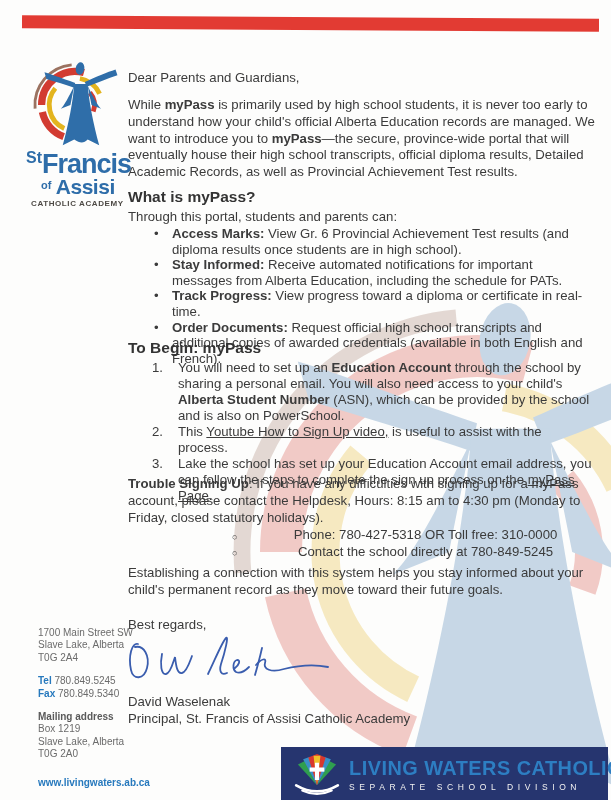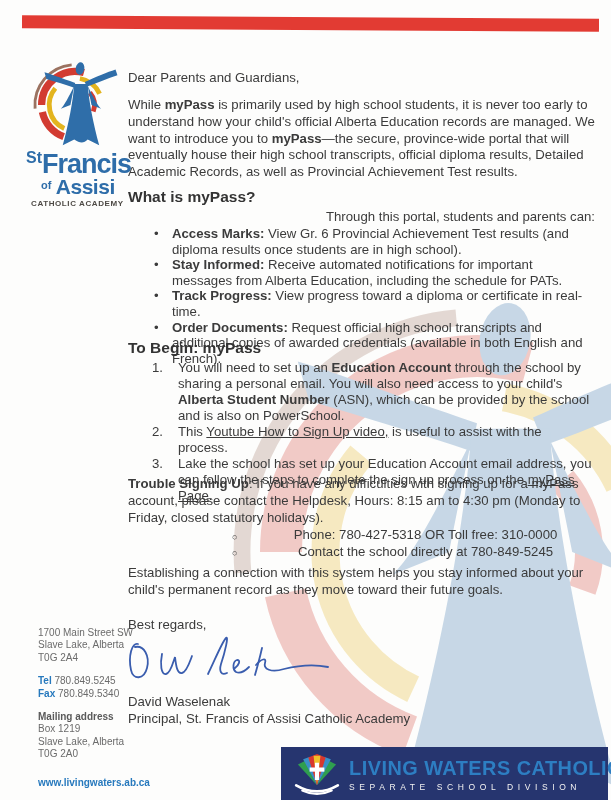--- a/index.html
+++ b/index.html
@@ -97,21 +97,21 @@
     <div class="logo-l3">CATHOLIC ACADEMY</div>
   </div>
 
   <div class="abs content">
 
     <p class="blk" style="top:0;">Dear Parents and Guardians,</p>
 
     <p class="blk" style="top:27px;"><span>While </span><span class="b">myPass</span><span> is primarily used by high school students, it is never too early to understand how your child's official Alberta Education records are managed. We want to introduce you to </span><span class="b">myPass</span><span>—the secure, province-wide portal that will eventually house their high school transcripts, official diploma results, Detailed Academic Records, as well as Provincial Achievement Test results.</span></p>
 
     <div class="blk h2" style="top:119px;">What is myPass?</div>
-    <p class="blk" style="top:139px;text-align:right;">Through this portal, students and parents can:</p>
+    <p class="blk" style="top:139px;">Through this portal, students and parents can:</p>
 
     <div class="blk bullets" style="top:156px;">
       <div><span class="b">Access Marks:</span><span> View Gr. 6 Provincial Achievement Test results (and diploma results once students are in high school).</span></div>
       <div><span class="b">Stay Informed:</span><span> Receive automated notifications for important messages from Alberta Education, including the schedule for PATs.</span></div>
       <div><span class="b">Track Progress:</span><span> View progress toward a diploma or certificate in real-time.</span></div>
       <div><span class="b">Order Documents:</span><span> Request official high school transcripts and additional copies of awarded credentials (available in both English and French).</span></div>
     </div>
 
     <div class="blk h2" style="top:270px;">To Begin: myPass</div>
 

